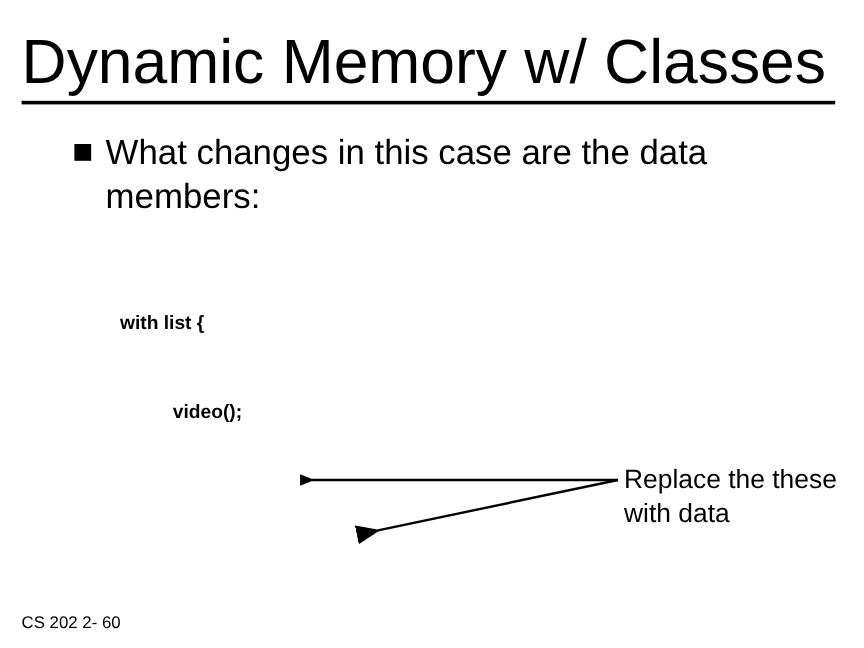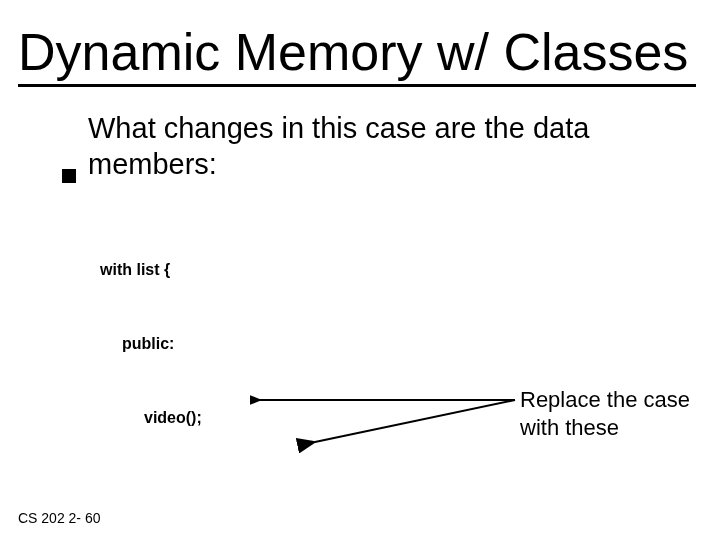--- a/index.html
+++ b/index.html
@@ -5,21 +5,21 @@
   * { margin: 0; padding: 0; box-sizing: border-box; }
   html, body { width: 720px; height: 540px; background: #fff; font-family: Arial, Helvetica, sans-serif; color: #000; }
   .slide { position: relative; width: 720px; height: 540px; }
   .title {
     position: absolute; left: 18px; top: 22px;
     font-size: 52px; font-weight: 400;
     border-bottom: 3px solid #000; padding-bottom: 2px;
     padding-right: 8px;
   }
   .body { position: absolute; left: 62px; top: 110px; right: 20px; }
-  .bullet-row { display: flex; align-items: flex-end; }
+  .bullet-row { display: flex; align-items: flex-start; }
   .bullet-square { width: 14px; height: 14px; background: #000; margin-top: 10px; margin-right: 12px; flex: 0 0 auto; }
   .bullet-text { font-size: 29px; line-height: 1.25; }
   .code {
     position: absolute; left: 100px; top: 208px;
     font-family: Arial, Helvetica, sans-serif;
     font-size: 16px; font-weight: 700; line-height: 1.55;
     white-space: pre;
   }
   .code .i1 { padding-left: 22px; display: inline-block; }
   .code .i2 { padding-left: 44px; display: inline-block; }
@@ -45,21 +45,20 @@
 
   <div class="body">
     <div class="bullet-row">
       <div class="bullet-square"></div>
       <div class="bullet-text">What changes in this case are the data members:</div>
     </div>
   </div>
 
   <div class="code">
     <div>with list {</div>
-    <div><span class="i1">public:</span></div>
     <div><span class="i2">video();</span></div>
     
     
     
     
     
     
     
   </div>
 
@@ -67,19 +66,19 @@
     <defs>
       <marker id="ah" markerWidth="10" markerHeight="8" refX="1" refY="4" orient="auto">
         <polygon points="10,0 0,4 10,8" fill="#000"></polygon>
       </marker>
     </defs>
     <line x1="265" y1="10" x2="10" y2="10" stroke="#000" stroke-width="2" marker-end="url(#ah)"></line>
     <line x1="265" y1="10" x2="65" y2="52" stroke="#000" stroke-width="2" marker-end="url(#ah)"></line>
   </svg>
 
   <div class="annotation">
-    <div>Replace the case</div>
-    <div>with these</div>
+    <div>Replace the these</div>
+    <div>with data</div>
   </div>
 
   <div class="footer">CS 202   2- 60</div>
 
 </div>
 
 </body></html>

